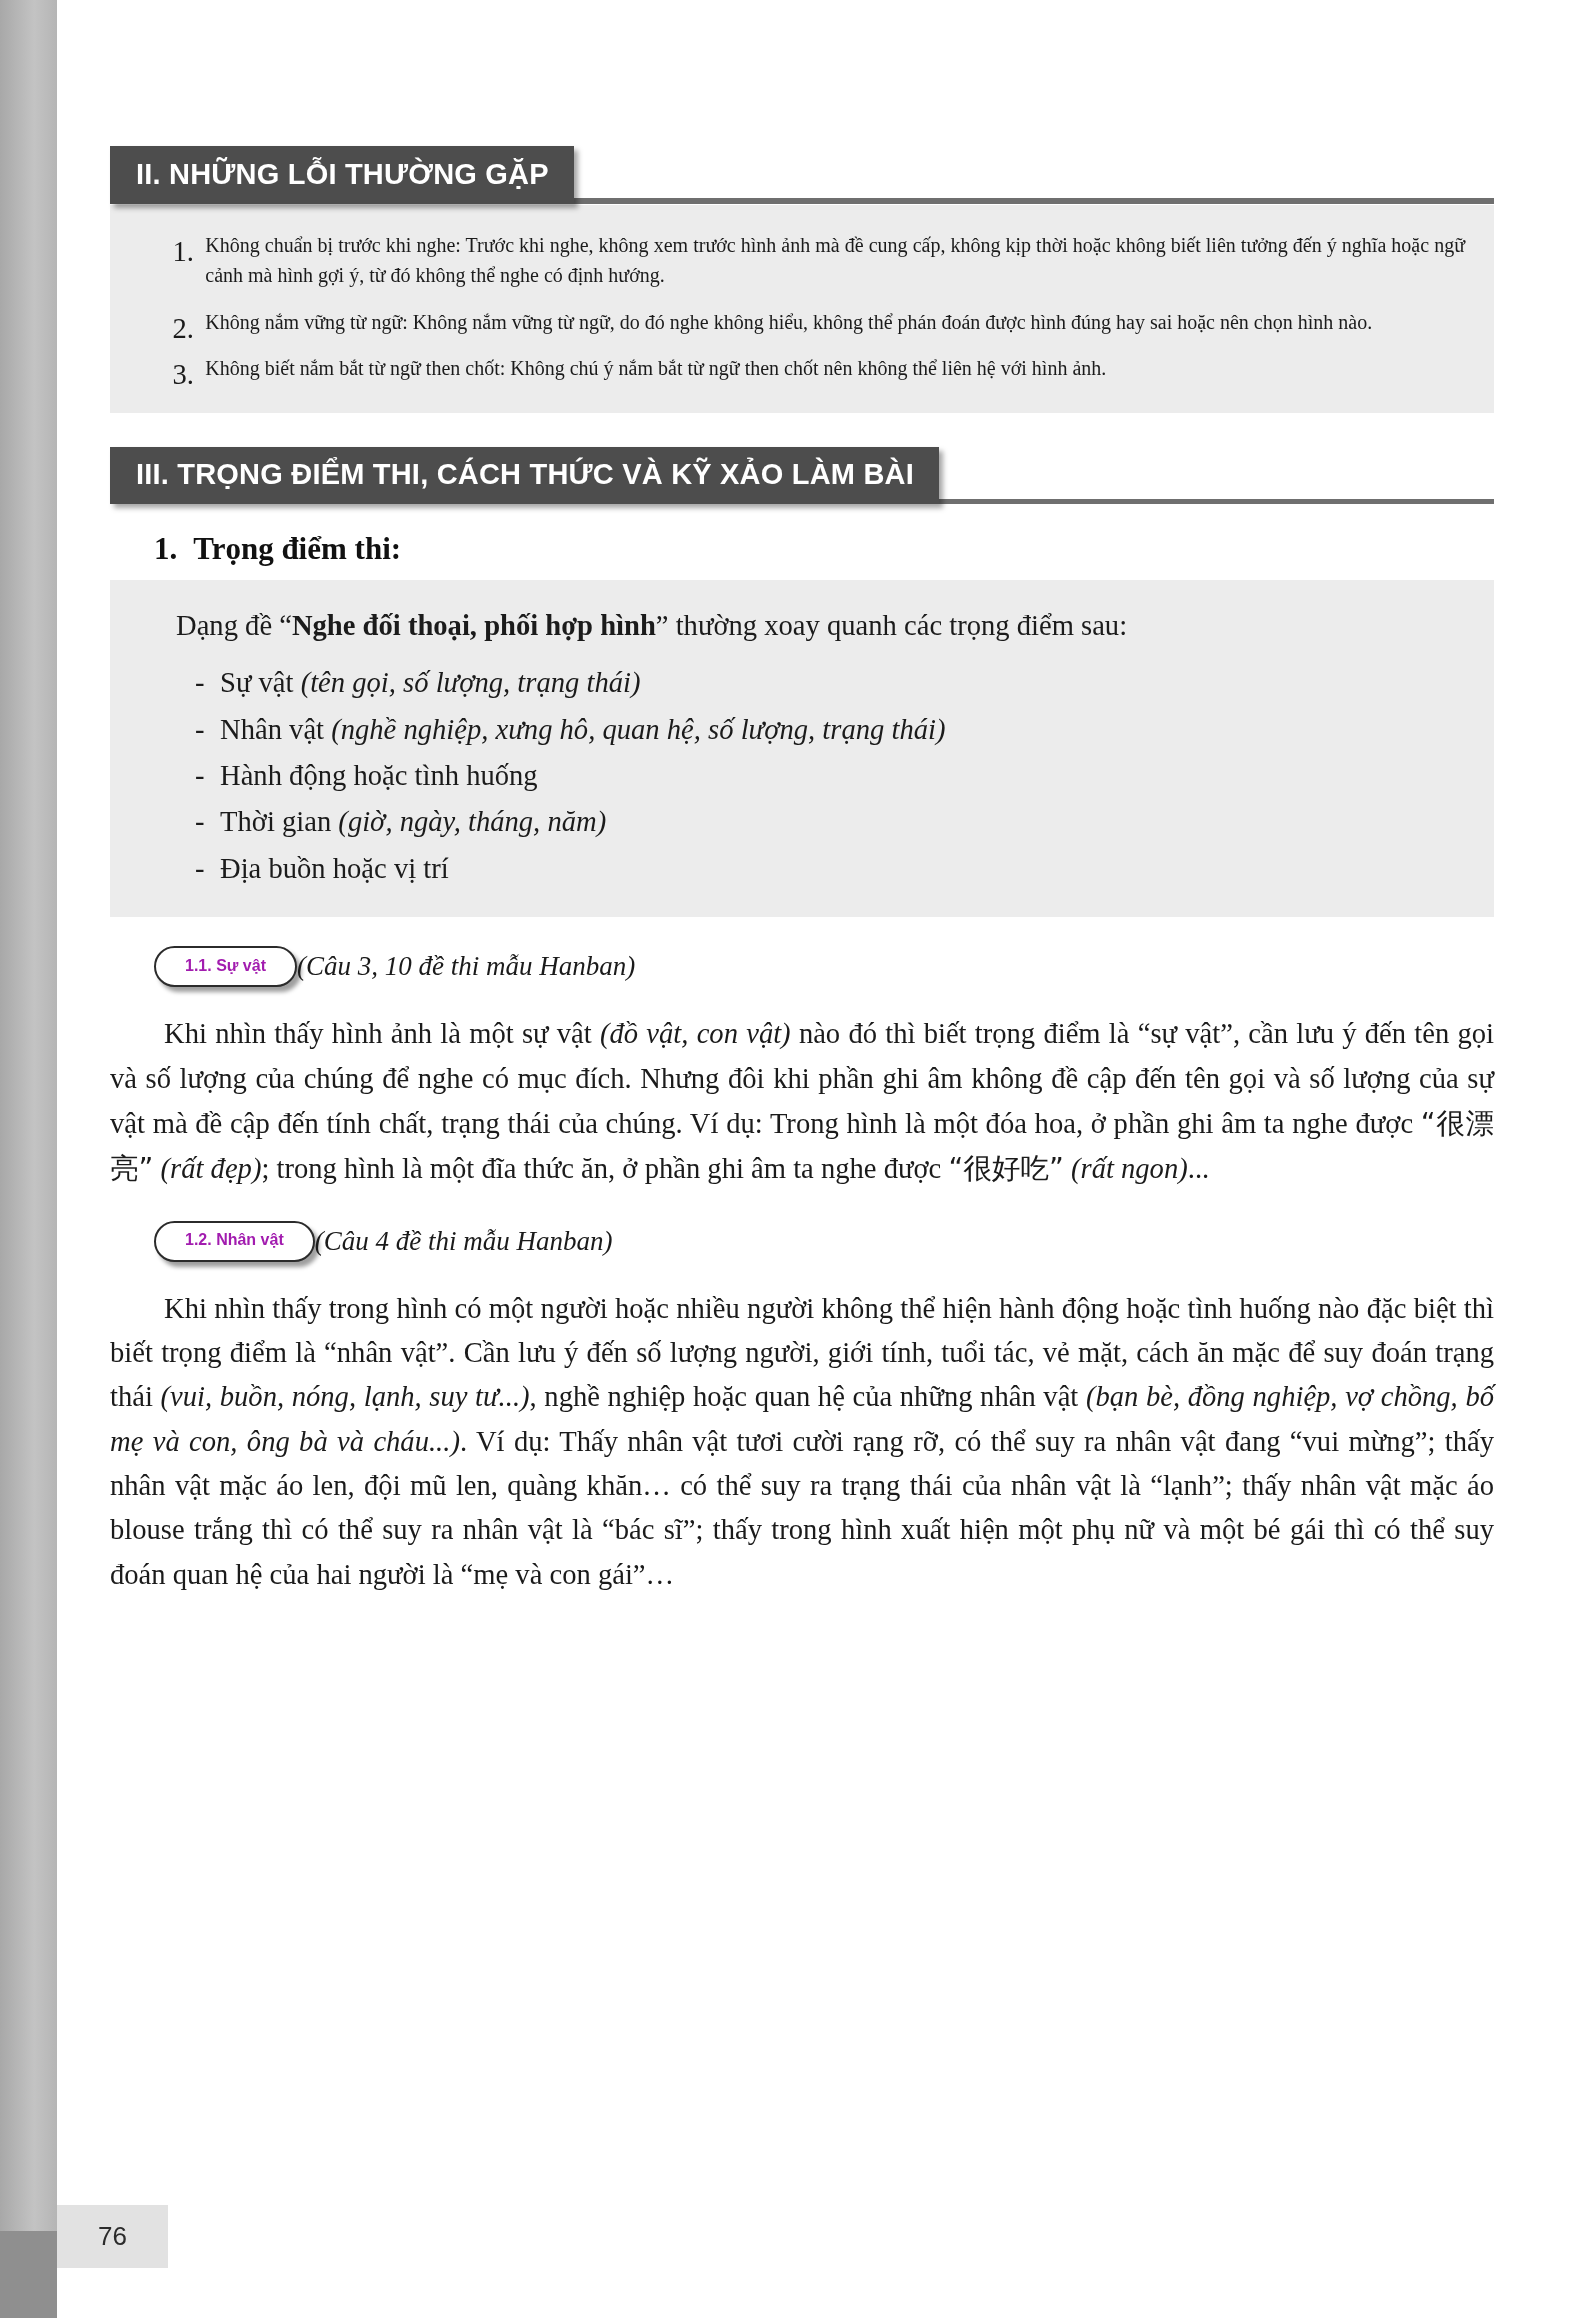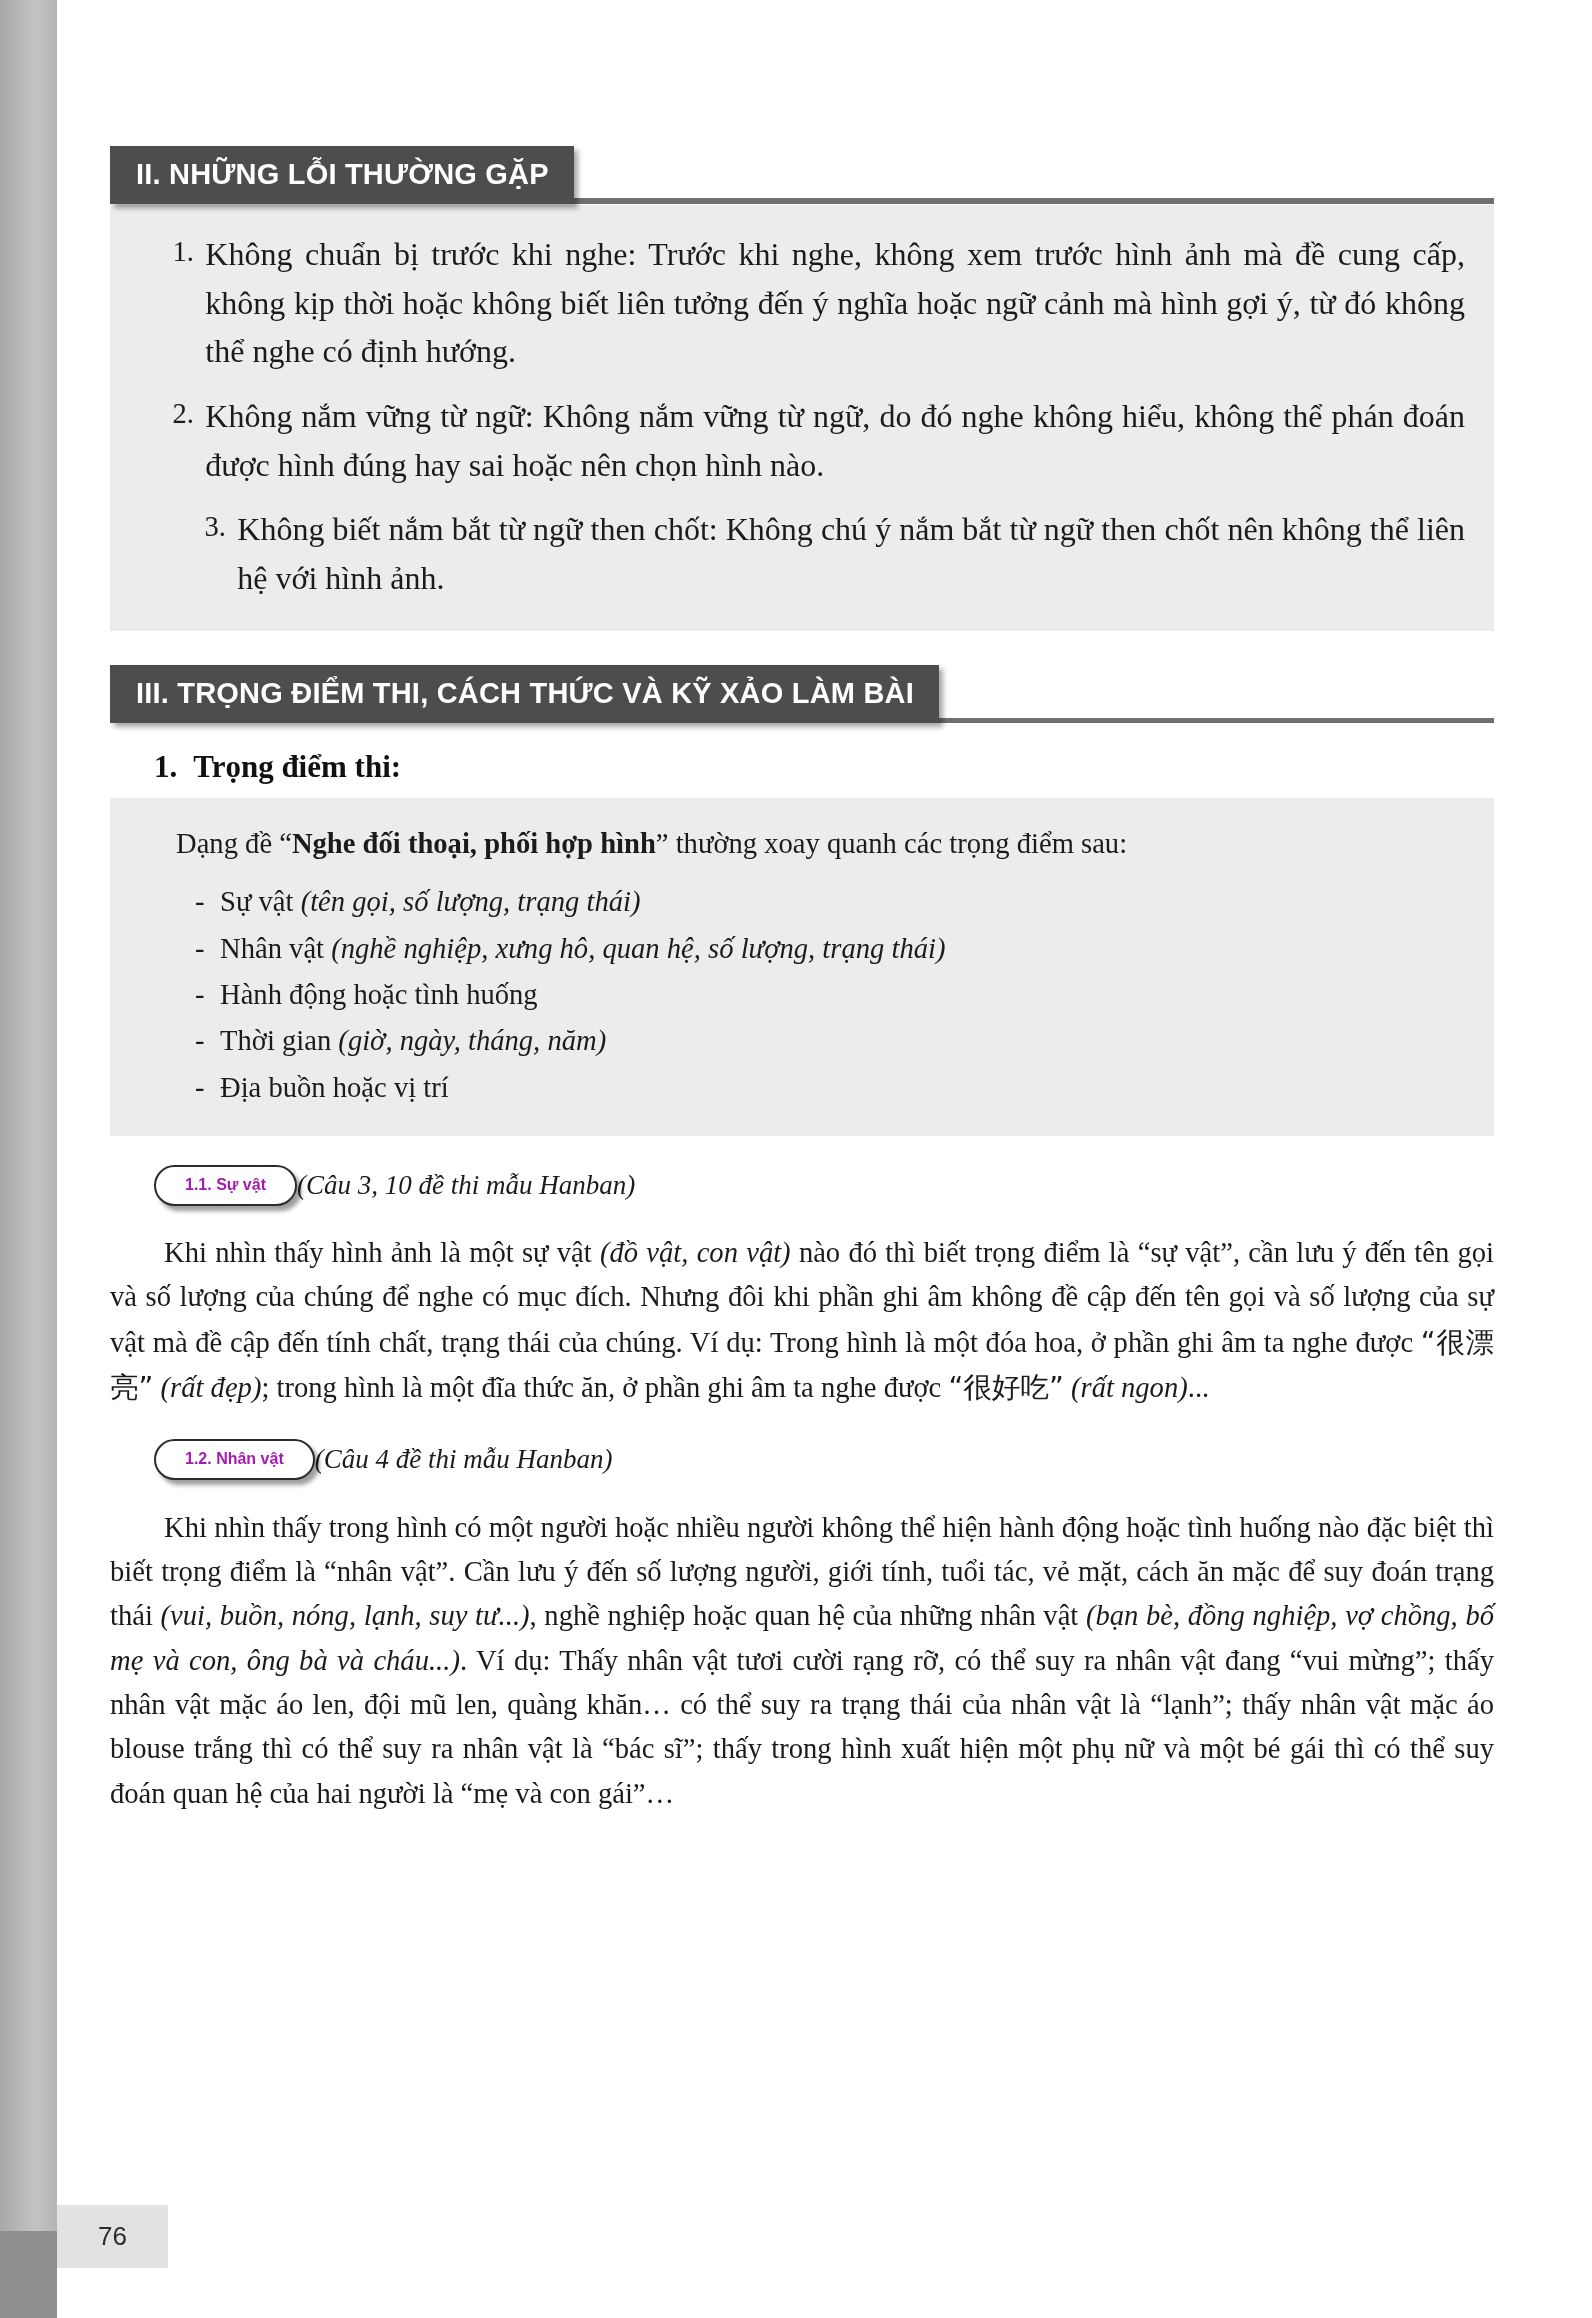--- a/index.html
+++ b/index.html
@@ -130,28 +130,28 @@
 
   ol.numlist {
     margin: 0;
     padding: 0 0 0 59px;
     list-style: none;
     counter-reset: item;
   }
   ol.numlist li {
     counter-increment: item;
     position: relative;
-    font-size: 32px;
+    font-size: 20px;
     line-height: 1.52;
     color: #1b1b1b;
     margin-bottom: 16px;
     text-align: justify;
     padding-left: 7.3px;
   }
-  ol.numlist li:last-child { margin-bottom: 0; margin-left: 32px; }
+  ol.numlist li:last-child { margin-bottom: 0; }
   ol.numlist li::before {
     content: counter(item) ".";
     position: absolute;
     left: -38px;
     width: 34px;
     text-align: right;
     font-size: 28.6px;
     color: #1b1b1b;
   }
 

